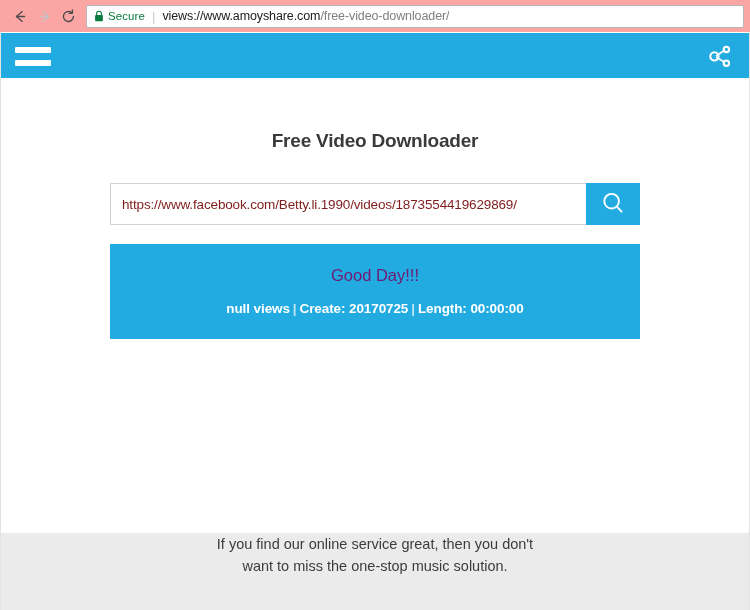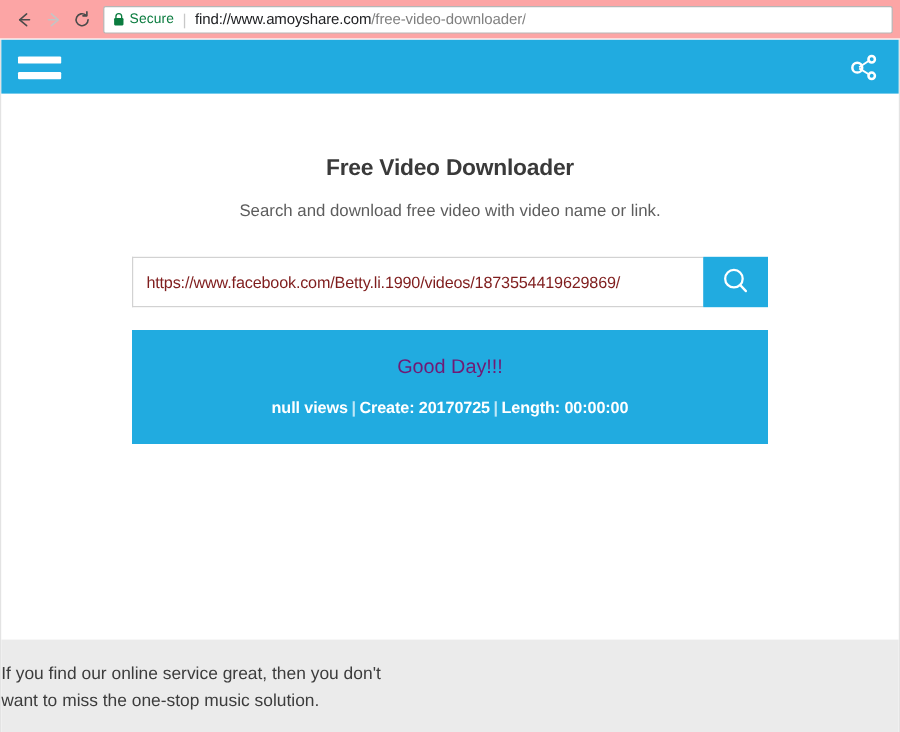--- a/index.html
+++ b/index.html
@@ -230,21 +230,21 @@
   }
 
   
   .promo {
     position: absolute;
     left: 0;
     right: 0;
     top: 500px;
     bottom: 0;
     background: #ebebeb;
-    padding-top: 18px;
+    text-align: center;
   }
   .promo-line {
     font-size: 14.5px;
     color: #3c3c3c;
     margin: 0;
     line-height: 22px;
   }
 </style>
 </head>
 <body>
@@ -280,21 +280,21 @@
 
   <div class="omnibox">
     <span class="lock-icon">
       <svg width="10" height="12" viewBox="0 0 10 12">
         <path d="M2.6 5.2 V3.7 a2.4 2.4 0 0 1 4.8 0 V5.2" fill="none" stroke="#0b7c3f" stroke-width="1.1"></path>
         <rect x="1.1" y="5.1" width="7.8" height="6.1" rx="0.9" fill="#0b7c3f"></rect>
       </svg>
     </span>
     <span class="secure-label">Secure</span>
     <span class="omnibox-sep">|</span>
-    <span class="url-text"><span class="url-host">find://www.amoyshare.com</span><span class="url-path">/free-video-downloader/</span></span>
+    <span class="url-text"><span class="url-host">views://www.amoyshare.com</span><span class="url-path">/free-video-downloader/</span></span>
   </div>
 </div>
 
 <div class="page">
 
   <div class="site-header">
     <div class="hamburger">
       <span></span>
       <span></span>
     </div>
@@ -304,21 +304,20 @@
         <line x1="9" y1="14" x2="18" y2="19.5" stroke="#ffffff" stroke-width="1.6"></line>
         <circle cx="7.4" cy="13.4" r="4.1" fill="none" stroke="#ffffff" stroke-width="2.1"></circle>
         <circle cx="19.4" cy="6.4" r="2.7" fill="none" stroke="#ffffff" stroke-width="2.1"></circle>
         <circle cx="19.4" cy="20.2" r="2.7" fill="none" stroke="#ffffff" stroke-width="2.1"></circle>
       </svg>
     </div>
   </div>
 
   <div class="hero">
     <h1 class="hero-title">Free Video Downloader</h1>
-    <p class="hero-sub">Search and download free video with video name or link.</p>
   </div>
 
   <div class="search-wrap">
     <input class="search-input" type="text" value="https://www.facebook.com/Betty.li.1990/videos/1873554419629869/" style="">
     <button class="search-btn">
       <span>
         <svg width="28" height="28" viewBox="0 0 28 28">
           <circle cx="12.6" cy="12.2" r="7.3" fill="none" stroke="#ffffff" stroke-width="1.9"></circle>
           <line x1="18.1" y1="17.8" x2="22.6" y2="22.6" stroke="#ffffff" stroke-width="1.9" stroke-linecap="round"></line>
         </svg>

